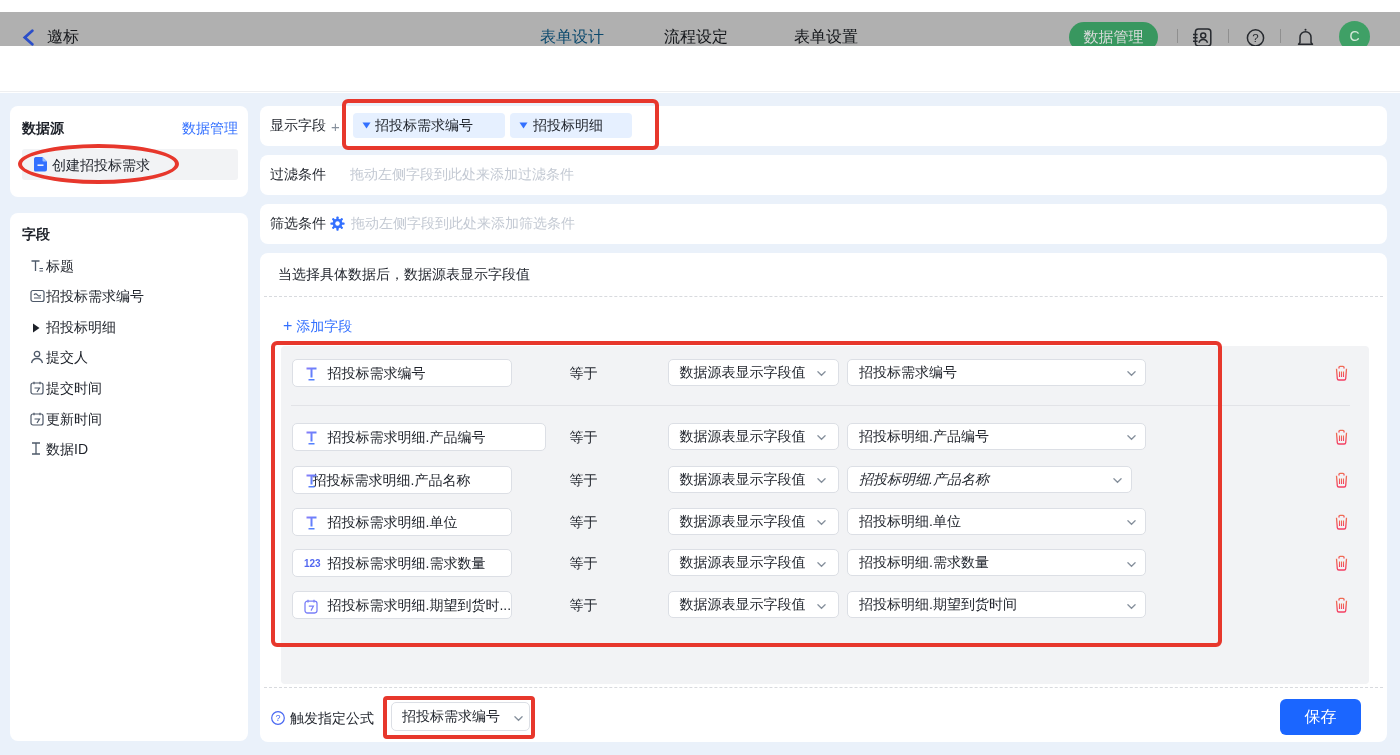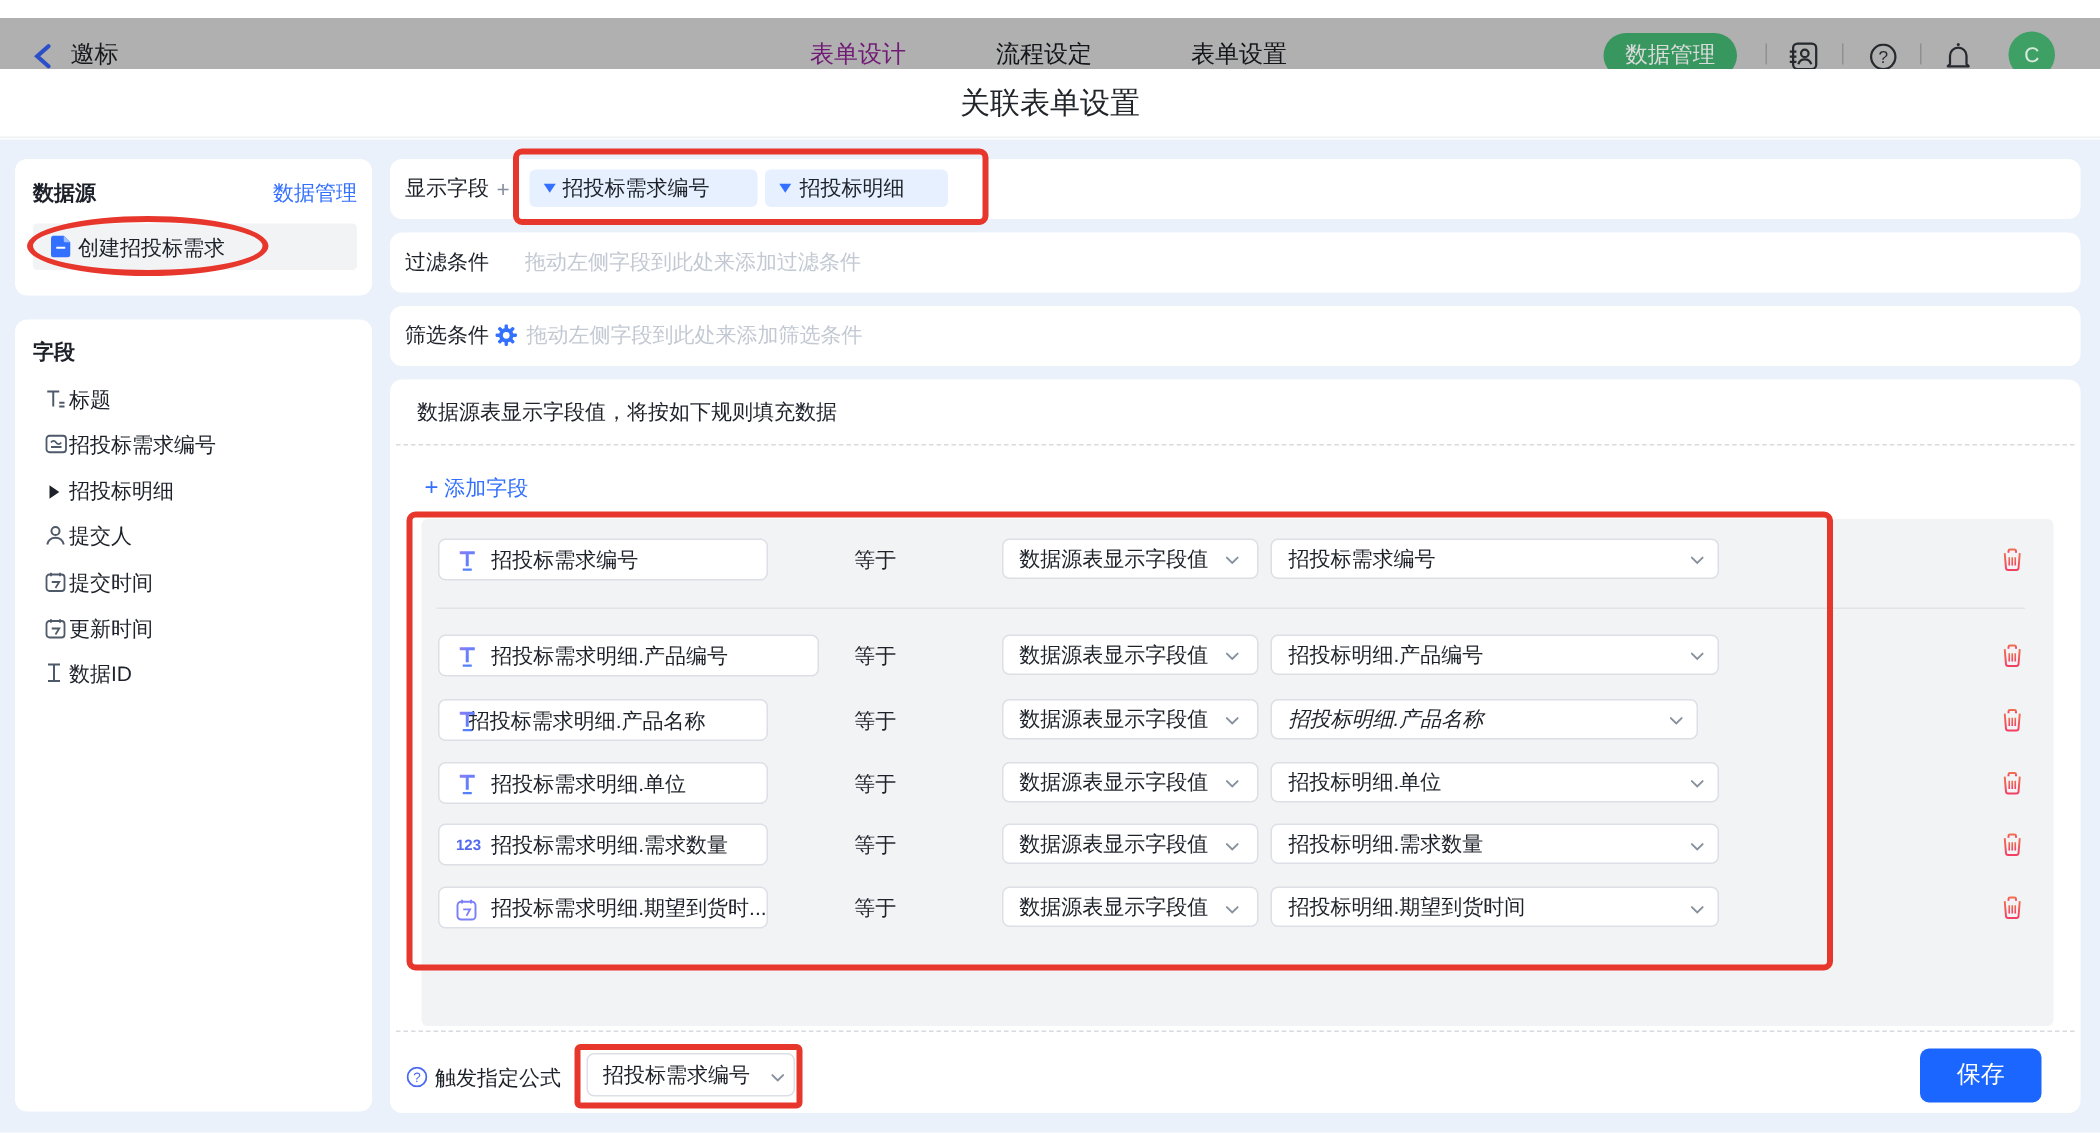--- a/index.html
+++ b/index.html
@@ -36,21 +36,21 @@
 </style>
 </head>
 <body>
 
 <div id="topbar">
   <svg class="back" style="position:absolute;left:21.5px;top:16.5px;" width="12" height="17" viewBox="0 0 12 17">
       <path d="M10.3 1.8 L2.8 8.5 L10.3 15.2" fill="none" stroke="#2b4ec9" stroke-width="2.8" stroke-linecap="round"></path>
     </svg>
   <div class="title">邀标</div>
   <div class="dash"></div>
-  <div class="tab" style="left:540px;color:#701a75;">表单设计</div>
+  <div class="tab" style="left:540px;color:#0c4a6e;">表单设计</div>
   <div class="tab" style="left:664px;">流程设定</div>
   <div class="tab" style="left:794px;">表单设置</div>
   <div class="pill">数据管理</div>
   <div class="tdiv" style="left:1177px;"></div>
   <svg class="abs" style="left:1193px;top:15.5px;" width="19" height="19" viewBox="0 0 19 19" fill="none" stroke="#26292e" stroke-width="1.5">
     <rect x="2.4" y="1" width="15.4" height="17" rx="3"></rect>
     <circle cx="10.2" cy="7.6" r="2.5"></circle>
     <path d="M5.9 14.8 c0.6-2.2 2.4-3.3 4.3-3.3 s3.7 1.1 4.3 3.3"></path>
     <path d="M0 6.4 h4.6 M0 9.8 h4.6 M0 13.2 h4.6" stroke-width="1.5"></path>
   </svg>
@@ -62,21 +62,20 @@
   <div class="tdiv" style="left:1280px;"></div>
   <svg class="abs" style="left:1297px;top:15.5px;" width="17" height="20" viewBox="0 0 17 20" fill="none" stroke="#26292e" stroke-width="1.5">
     <circle cx="8.5" cy="1.7" r="1" fill="#26292e" stroke="none"></circle>
     <path d="M3 14.6 v-5.4 a5.5 5.5 0 0 1 11 0 v5.4 l1.5 1.6 h-14 z" stroke-linejoin="round"></path>
     <path d="M6.6 18.2 a1.9 1.5 0 0 0 3.8 0 z" fill="#26292e" stroke="none"></path>
   </svg>
   <div class="avatar">C</div>
 </div>
 
 <div id="mhead">
-  <div class="t">关联表单设置</div>
   <svg class="abs" style="left:1360.5px;top:63px;" width="14" height="14" viewBox="0 0 14 14">
       <path d="M1.2 1.2 L12.8 12.8 M12.8 1.2 L1.2 12.8" stroke="#40464e" stroke-width="1.9" stroke-linecap="round"></path>
     </svg>
 </div>
 
 <div id="mbody"></div>
 
 <div class="card" style="left:10px;top:106px;width:238px;height:91px;">
   <div class="abs bold lbl" style="left:12px;top:14px;line-height:16px;">数据源</div>
   <div class="abs blue" style="right:10px;top:14px;line-height:16px;">数据管理</div>
@@ -168,21 +167,21 @@
         <rect x="6.8" y="0.4" width="2.4" height="3.4" rx="0.8" transform="rotate(225 8 8)"></rect>
         <rect x="6.8" y="0.4" width="2.4" height="3.4" rx="0.8" transform="rotate(270 8 8)"></rect>
         <rect x="6.8" y="0.4" width="2.4" height="3.4" rx="0.8" transform="rotate(315 8 8)"></rect>
       </g>
       <circle cx="8" cy="8" r="2.4" fill="#fff"></circle>
     </svg>
   <div class="abs ph" style="left:91px;top:11px;">拖动左侧字段到此处来添加筛选条件</div>
 </div>
 
 <div class="card" style="left:260px;top:253px;width:1127px;height:489px;">
-  <div class="abs lbl" style="left:18px;top:13px;">数据源表显示字段值，将按如下规则填充数据</div>
+  <div class="abs lbl" style="left:18px;top:13px;">当选择具体数据后，数据源表显示字段值</div>
   <div class="abs" style="left:4px;top:43px;width:1119px;border-top:1px dashed #d8dade;"></div>
   <div class="abs blue" style="left:23px;top:64px;font-size:14px;"><span style="font-size:16px;">+</span> 添加字段</div>
   <div class="abs" style="left:21px;top:93px;width:1088px;height:338px;background:#f2f3f5;border-radius:4px;"></div>
   <div class="abs" style="left:31px;top:152px;width:1059px;border-top:1px solid #e2e3e7;"></div>
   <div class="abs" style="left:4px;top:434px;width:1119px;border-top:1px dashed #d8dade;"></div>
   <div id="rules">
       <div class="inputbox" style="left:31.5px;top:105.5px;width:220px;">
     <span style="position:absolute;left:13px;top:7.5px;line-height:0;"><svg width="11" height="14" viewBox="0 0 11 14">
             <defs>
               <linearGradient id="g1" x1="0" y1="0" x2="1" y2="1">

